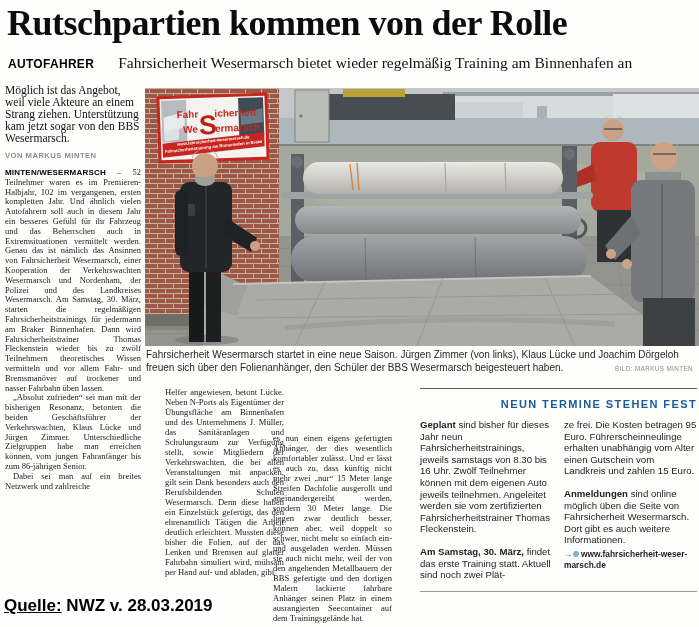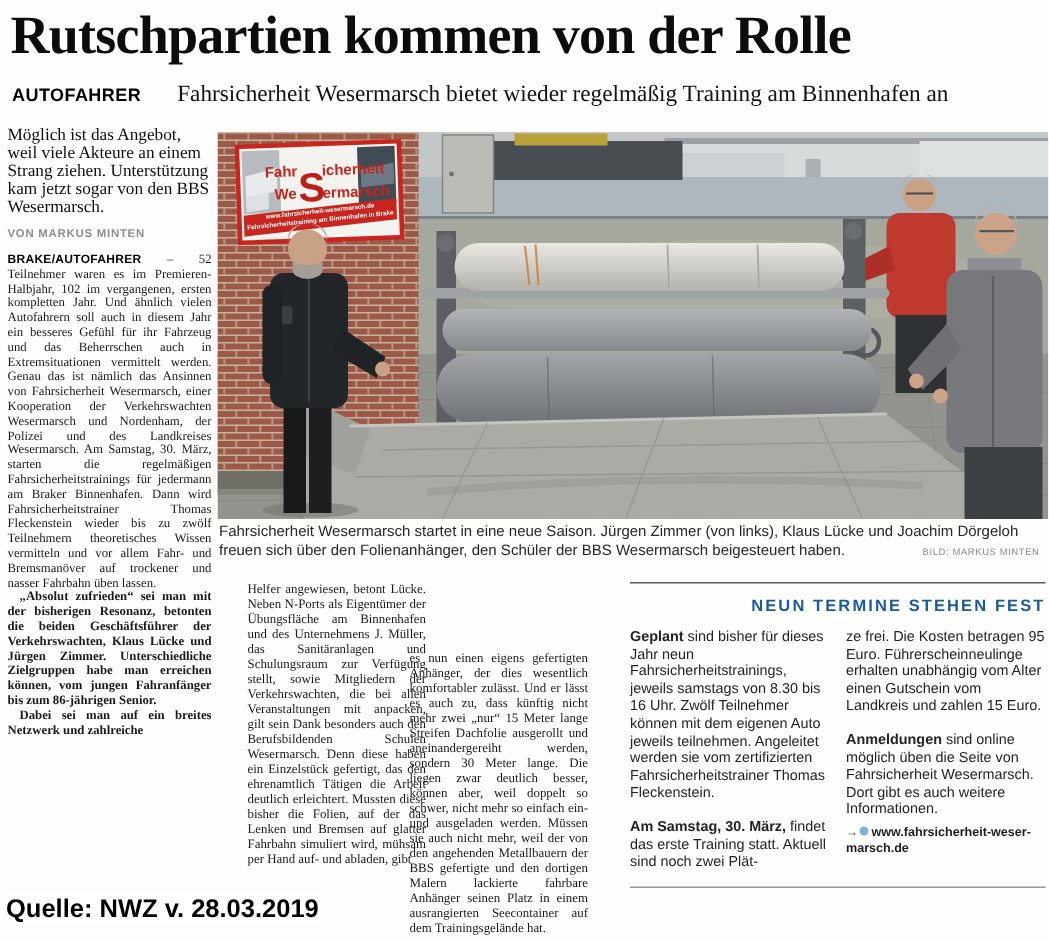--- a/index.html
+++ b/index.html
@@ -12,21 +12,21 @@
   .kicker { position:absolute; left:8px; top:54px; width:690px; white-space:nowrap; }
   .kicker-label { font:700 12px "Liberation Sans",sans-serif; letter-spacing:.3px; color:#000; margin-right:20px; }
   .kicker-text  { font:400 15.5px "Liberation Serif",serif; color:#121212; }
 
   .leftcol { position:absolute; left:5px; top:84px; width:136px; }
   .lead   { margin:0; font:400 11.5px/12px "Liberation Serif",serif; color:#0f0f0f; text-align:left; }
   .byline { margin-top:7px; font:700 7.6px "Liberation Sans",sans-serif; color:#8e8e8e; letter-spacing:.5px; }
 
   .bodytext { font:400 8.5px/9.8px "Liberation Serif",serif; text-align:justify; color:#1a1a1a; hyphens:auto; }
   .bodytext p { margin:0; }
-  .bodytext p.indent { text-indent:8px;font-weight:bold; }
+  .bodytext p.indent { text-indent:8px; }
   .leftcol .bodytext { margin-top:8px; max-height:404px; overflow:hidden; }
   .dateline { font:700 8px "Liberation Sans",sans-serif; color:#000; letter-spacing:.2px; }
 
   .photo { position:absolute; left:145px; top:88px; width:554px; height:258px; display:block; }
 
   .caption-wrap { position:absolute; left:146px; top:349px; width:551px;
                   font:400 10px/12.6px "Liberation Sans",sans-serif; color:#262626; }
   .credit { position:absolute; right:4px; top:14px; font-size:6.3px; color:#8b8b8b; letter-spacing:.4px; }
 
   .col2 { position:absolute; left:165px; top:387px; width:119px; }
@@ -43,21 +43,21 @@
   .ibcol p { margin:0; }
   .ibcol p + p { margin-top:11px; }
   .ibcol b { font-weight:700; }
   .linkrow { font:700 8.4px/10px "Liberation Sans",sans-serif; color:#1d1d1d; margin-top:3px !important; cursor:pointer; }
   .arrow-icon { color:#3a3a3a; font-size:8px; }
   .globe-icon { display:inline-block; width:6px; height:6px; border-radius:50%;
                 background:#7cb3d8; vertical-align:middle; margin:0 2px 1px 1px; }
   .infobox-rule-bottom { position:absolute; left:420px; top:591px; width:277px; border-top:1px solid #9a9a9a; }
 
   .footer { position:absolute; left:4px; top:596px; font:700 17px "Liberation Sans",sans-serif; color:#000; background:#fff; }
-  .footer .q { }
+  .footer .q { text-decoration:underline; }
 
   .bt   { font:700 10px "Liberation Sans",sans-serif; fill:#c8251e; }
   .bigS { font:700 27px "Liberation Sans",sans-serif; fill:#bf1d17; }
   .bsub { font:700 4.2px "Liberation Sans",sans-serif; fill:#ffffff; }
 </style>
 </head>
 <body>
 
 <div class="page">
 
@@ -65,21 +65,21 @@
 
   <div class="kicker">
     <span class="kicker-label">AUTOFAHRER</span>
     <span class="kicker-text">Fahrsicherheit Wesermarsch bietet wieder regelmäßig Training am Binnenhafen an</span>
   </div>
 
   <div class="leftcol">
     <p class="lead">Möglich ist das Angebot, weil viele Akteure an einem Strang ziehen. Unterstützung kam jetzt sogar von den BBS Wesermarsch.</p>
     <div class="byline">VON MARKUS MINTEN</div>
     <div class="bodytext">
-      <p><span class="dateline">BRAKE/AUTOFAHRER</span>
+      <p><span class="dateline">MINTEN/WESERMARSCH</span>
         <span>– 52 Teilnehmer waren es im Premieren-Halbjahr, 102 im vergangenen, ersten kompletten Jahr. Und ähnlich vielen Autofahrern soll auch in diesem Jahr ein besseres Gefühl für ihr Fahrzeug und das Beherrschen auch in Extremsituationen vermittelt werden. Genau das ist nämlich das Ansinnen von Fahrsicherheit Wesermarsch, einer Kooperation der Verkehrswachten Wesermarsch und Nordenham, der Polizei und des Landkreises Wesermarsch. Am Samstag, 30. März, starten die regelmäßigen Fahrsicherheitstrainings für jedermann am Braker Binnenhafen. Dann wird Fahrsicherheitstrainer Thomas Fleckenstein wieder bis zu zwölf Teilnehmern theoretisches Wissen vermitteln und vor allem Fahr- und Bremsmanöver auf trockener und nasser Fahrbahn üben lassen.</span></p>
       <p class="indent">„Absolut zufrieden“ sei man mit der bisherigen Resonanz, betonten die beiden Geschäftsführer der Verkehrswachten, Klaus Lücke und Jürgen Zimmer. Unterschiedliche Zielgruppen habe man erreichen können, vom jungen Fahranfänger bis zum 86-jährigen Senior.</p>
       <p class="indent">Dabei sei man auf ein breites Netzwerk und zahlreiche</p>
     </div>
   </div>
 
   <svg class="photo" viewBox="0 0 554 258" aria-label="Foto">
     <defs>
       <linearGradient id="gW" x1="0" y1="0" x2="0" y2="1">
         <stop offset="0" stop-color="#e9e8e2"></stop>

